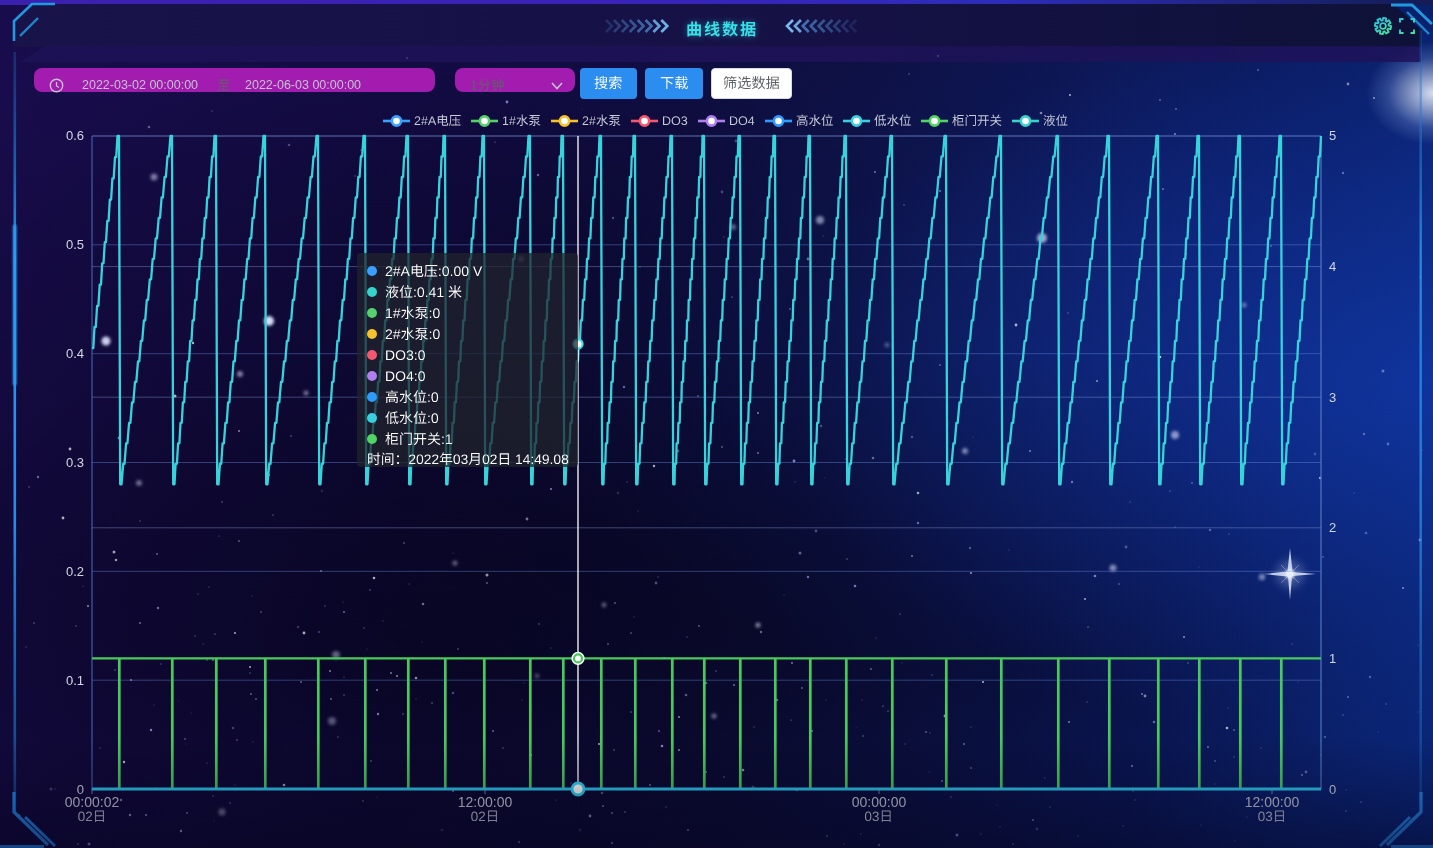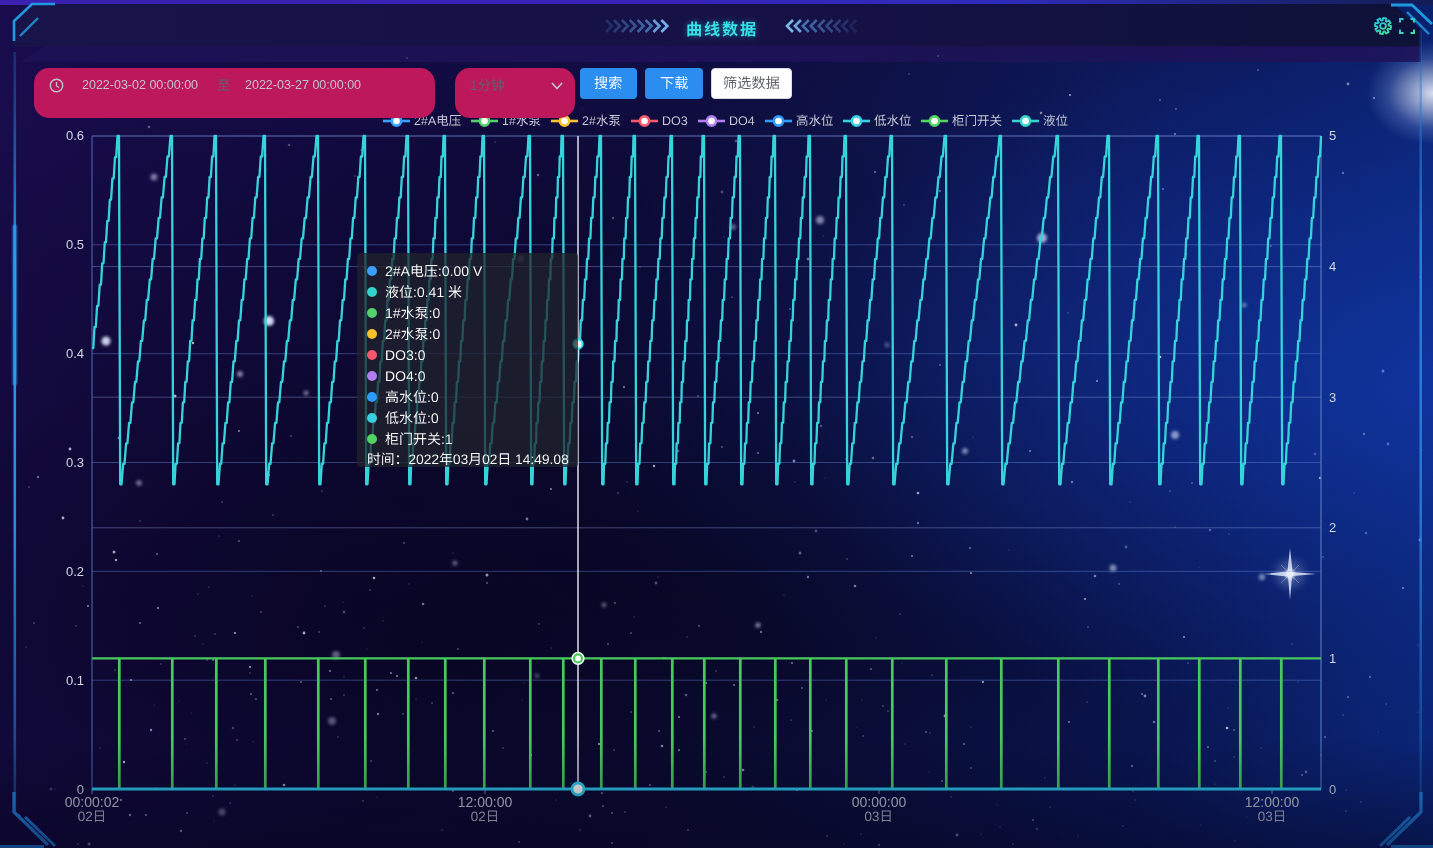--- a/index.html
+++ b/index.html
@@ -26,21 +26,21 @@
   .hdr2 { position:absolute; left:20px; top:46px; width:1401px; height:16px;
      background:#1e1358; clip-path:polygon(25px 0,1401px 0,1401px 16px,0 16px); opacity:.85;}
   .hdr { position:absolute; left:13px; top:4px; width:1408px; height:43px;
      background:linear-gradient(90deg,#181349 0%, #151145 60%, #0e1238 100%);
      clip-path:polygon(19px 0, 1381px 0, 1408px 26px, 1408px 43px, 0 43px, 0 19px); }
   .title { position:absolute; left:0; top:18px; width:1444px; display:flex;
      justify-content:center; }
   .title svg { filter:drop-shadow(0 0 3px rgba(53,226,234,0.45)); }
 
   
-  .ctl { position:absolute; top:68px; height:50px; background:#be185d; border-radius:15px;
+  .ctl { position:absolute; top:68px; height:24px; background:#a21caf; border-radius:8px;
          font-size:12.5px; color:#606266; }
   .datebox { left:34px; width:401px; }
   .datebox .ph { color:#c0c4cc; position:absolute; top:8px; }
   .selbox { left:455px; width:120px; }
   .btn { position:absolute; top:68px; height:31px; border-radius:4px;
          display:flex; align-items:center; justify-content:center; background:#2b8df0; }
   .btn.plain { background:#fff; border:1px solid #d8dbe2; }
 
   
   .legend { position:absolute; left:9px; top:112px; width:1433px; display:flex;
@@ -668,21 +668,21 @@
 
 <div class="ctl datebox">
   <svg width="15" height="15" style="position:absolute;left:15px;top:10px" viewBox="0 0 15 15">
     <circle cx="7.5" cy="7.5" r="6.2" fill="none" stroke="#c0c4cc" stroke-width="1.4"></circle>
     <path d="M7.5 4 L7.5 8 L10 9.5" fill="none" stroke="#c0c4cc" stroke-width="1.3"></path>
   </svg>
   <span class="ph" style="left:48px;top:10px">2022-03-02 00:00:00</span>
   <span style="position:absolute;left:183px;top:8px"><svg width="14" height="20" viewBox="0 -14 14 20">
         <path d="M2.0 -5.7C2.5 -5.9 3.2 -5.9 10.6 -6.3C10.9 -5.9 11.2 -5.6 11.4 -5.3L12.3 -5.9C11.6 -6.8 10.0 -8.1 8.8 -9.0L8.0 -8.5C8.6 -8.1 9.2 -7.6 9.7 -7.1L3.4 -6.8C4.3 -7.6 5.1 -8.6 6.0 -9.6H12.4V-10.6H1.0V-9.6H4.6C3.8 -8.6 2.9 -7.6 2.6 -7.3C2.2 -7.0 1.9 -6.8 1.6 -6.7C1.8 -6.4 1.9 -5.9 2.0 -5.7ZM6.2 -5.6V-3.8H1.9V-2.9H6.2V-0.4H0.7V0.6H12.8V-0.4H7.2V-2.9H11.7V-3.8H7.2V-5.6Z" fill="#5f6368"></path>
       </svg></span>
-  <span class="ph" style="left:211px;top:10px">2022-03-27 00:00:00</span>
+  <span class="ph" style="left:211px;top:10px">2022-06-03 00:00:00</span>
 </div>
 <div class="ctl selbox">
   <span style="position:absolute;left:15px;top:8px"><svg width="36" height="20" viewBox="0 -14 36 20">
         <path d="M1.0 0.0V-1.0H3.4V-8.2L1.3 -6.7V-7.8L3.5 -9.3H4.6V-1.0H6.8V0.0Z M16.6 -11.1 15.7 -10.7C16.6 -8.7 18.2 -6.5 19.7 -5.3C19.9 -5.6 20.2 -6.0 20.5 -6.2C19.1 -7.2 17.4 -9.3 16.6 -11.1ZM11.9 -11.1C11.1 -9.0 9.7 -7.1 8.1 -6.0C8.3 -5.8 8.8 -5.4 9.0 -5.2C9.3 -5.5 9.7 -5.8 10.0 -6.2V-5.2H12.6C12.3 -2.9 11.6 -0.8 8.4 0.3C8.6 0.5 8.9 0.9 9.0 1.1C12.4 -0.1 13.3 -2.6 13.7 -5.2H17.4C17.2 -1.9 17.0 -0.5 16.7 -0.2C16.6 -0.1 16.4 -0.0 16.1 -0.0C15.8 -0.0 15.0 -0.0 14.1 -0.1C14.3 0.2 14.4 0.6 14.4 0.9C15.3 1.0 16.1 1.0 16.6 0.9C17.0 0.9 17.3 0.8 17.6 0.5C18.1 -0.1 18.3 -1.6 18.5 -5.8C18.5 -5.9 18.5 -6.2 18.5 -6.2H10.1C11.2 -7.5 12.3 -9.0 13.0 -10.8Z M29.8 -7.5V-4.3H28.0V-7.5ZM30.8 -7.5H32.7V-4.3H30.8ZM29.8 -11.3V-8.5H27.1V-2.5H28.0V-3.3H29.8V1.1H30.8V-3.3H32.7V-2.6H33.7V-8.5H30.8V-11.3ZM23.4 -11.3C23.0 -10.0 22.3 -8.8 21.5 -8.0C21.7 -7.8 21.9 -7.3 22.0 -7.1C22.5 -7.6 22.9 -8.2 23.3 -8.9H26.6V-9.8H23.8C24.0 -10.2 24.2 -10.6 24.4 -11.0ZM21.8 -4.6V-3.7H23.8V-1.0C23.8 -0.4 23.3 0.1 23.1 0.2C23.2 0.4 23.5 0.8 23.6 1.0C23.8 0.8 24.2 0.5 26.8 -0.8C26.7 -1.0 26.6 -1.4 26.6 -1.7L24.7 -0.8V-3.7H26.7V-4.6H24.7V-6.5H26.3V-7.4H22.5V-6.5H23.8V-4.6Z" fill="#606266"></path>
       </svg></span>
   <svg width="12" height="8" style="position:absolute;right:12px;top:14px" viewBox="0 0 12 8">
     <path d="M1 1 L6 6.5 L11 1" fill="none" stroke="#c0c4cc" stroke-width="1.6"></path>
   </svg>
 </div>
 <div class="btn" style="left:580px;width:57px">

